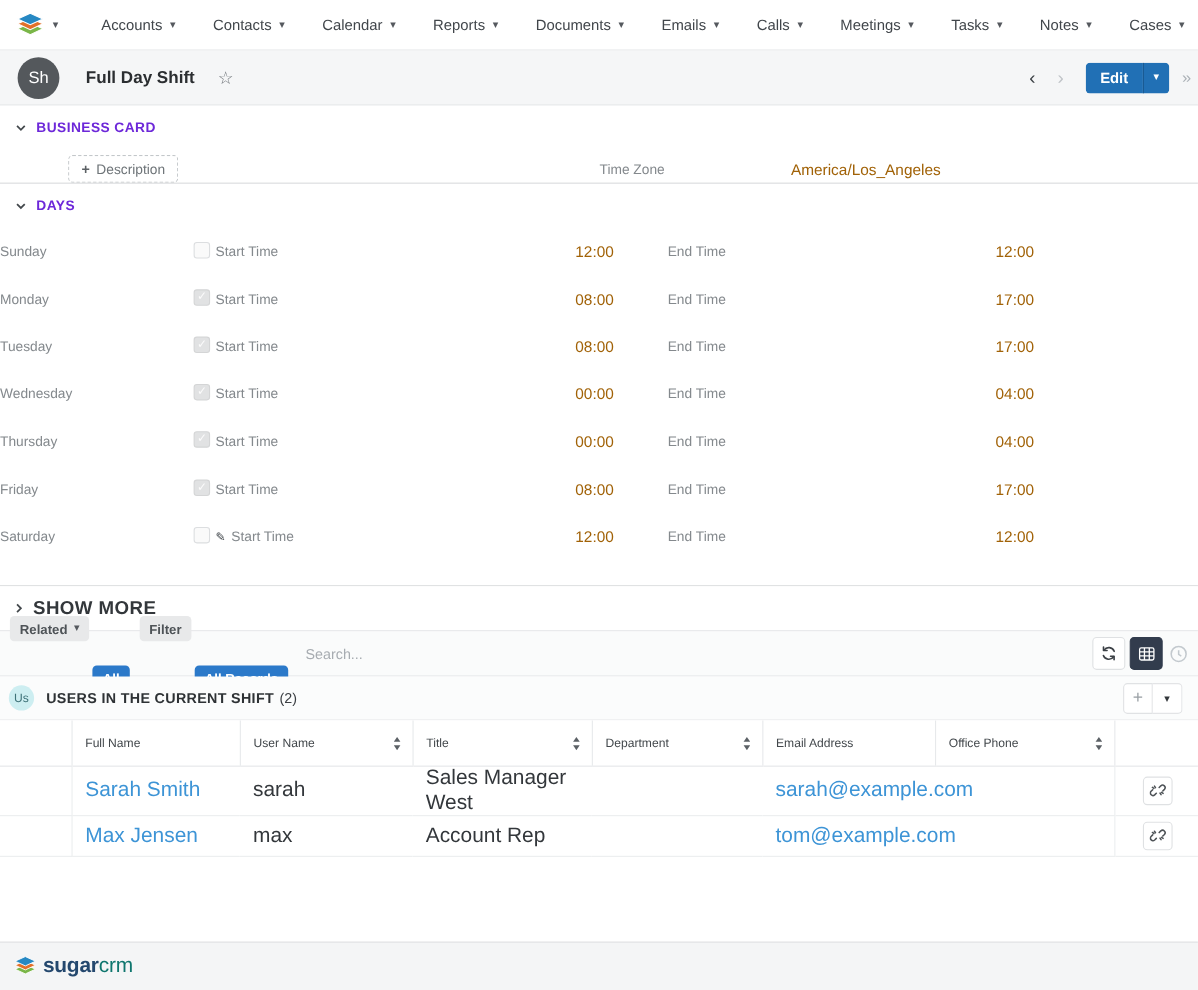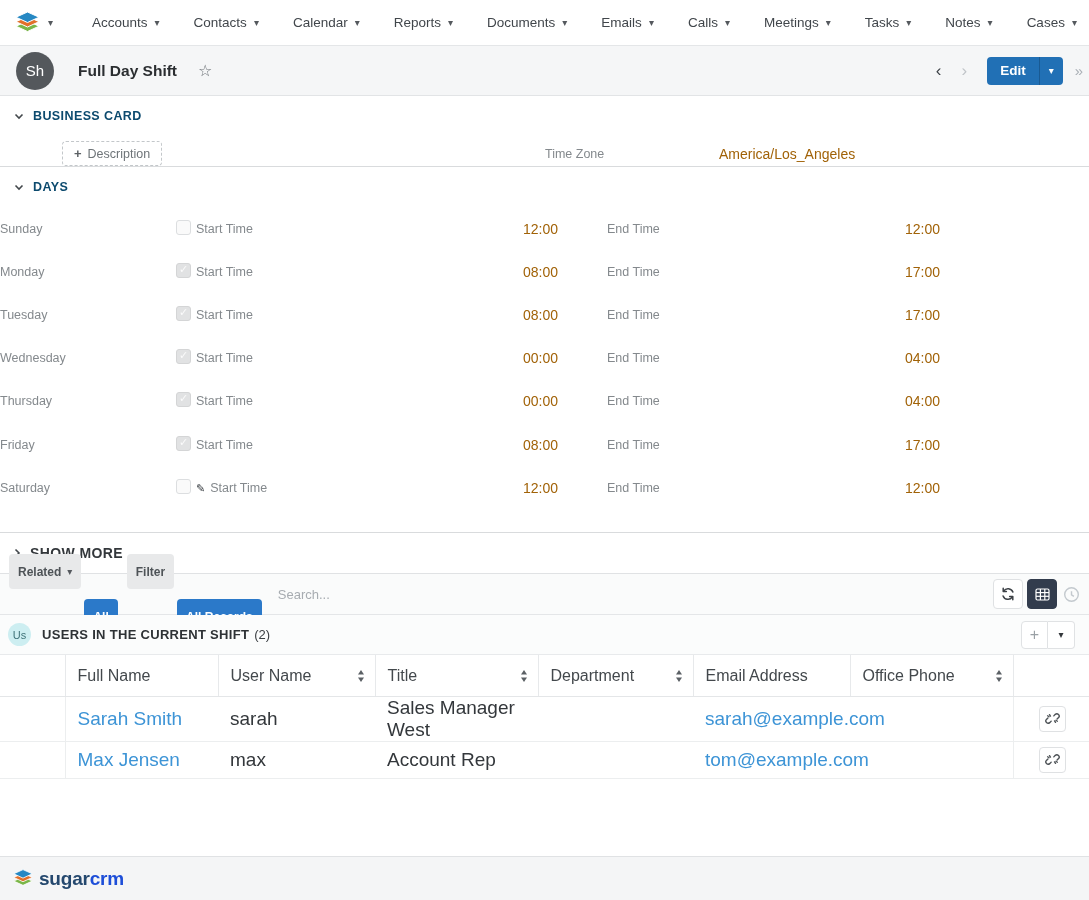--- a/index.html
+++ b/index.html
@@ -42,21 +42,21 @@
   .edit-caret {
     background:#2170b5; border-left:1px solid #195a93; color:#fff;
     display:flex; align-items:center; padding:0 9px; cursor:pointer; font-size:10px;
   }
   .more-chevrons { margin-left:12px; color:#aab0b6; font-size:15px; cursor:pointer; letter-spacing:-2px; }
 
   
   .record-body { background:#fff; }
   .section-title {
     display:flex; align-items:center; gap:9px; padding:13px 0 0 14px;
-    font-size:12.5px; font-weight:700; color:#0c4a6e; letter-spacing:.4px; cursor:pointer;
+    font-size:12.5px; font-weight:700; color:#6d28d9; letter-spacing:.4px; cursor:pointer;
   }
   .chev-svg { flex:0 0 auto; }
   .divider { height:1px; background:#d9dbdd; }
 
   .bc-grid { display:grid; grid-template-columns:150px 395px 146px 1fr; align-items:center; }
   .bc-row1 { margin-top:18px; }
   .bc-row2 { margin-top:24px; margin-bottom:36px; }
   .flabel { font-size:12.5px; color:#84898d; }
   .fvalue { font-size:14px; color:#a16207; padding-left:26px; }
   .fvalue.rcol { padding-left:28px; }
@@ -79,31 +79,31 @@
   .checkbox.checked { background:#e1e2e3; border-color:#d4d5d6; }
   .checkbox.checked::after {
     content:"✓"; position:absolute; left:2px; top:-1px; font-size:11px; color:#fbfbfb; font-weight:700;
   }
   .pencil { font-size:11px; color:#3b4045; margin-right:5px; }
   .day-row .fvalue.end { padding-left:42px; }
 
   
   .show-more {
     height:41px; display:flex; align-items:center; gap:9px; padding-left:14px;
-    font-size:14px; font-weight:700; color:#33373b; letter-spacing:.4px;
+    font-size:17px; font-weight:700; color:#33373b; letter-spacing:.4px;
     border-bottom:1px solid #e0e2e4; cursor:pointer; background:#fff;
   }
 
   
   .filter-bar {
     height:41px; flex:0 0 41px; background:#fafbfb; border-bottom:1px solid #e4e6e8;
     display:flex; align-items:center; padding:0 9px;
   }
   .pill {
-    height:35px; display:inline-flex; align-items:center; border-radius:4px;
+    height:23px; display:inline-flex; align-items:center; border-radius:4px;
     font-size:12px; font-weight:700; padding:0 9px; cursor:pointer;
   }
   .pill.gray { background:#e8e9ea; color:#4e5357; gap:6px; }
   .pill.blue { background:#2b79c9; color:#fff; }
   .pill + .pill { margin-left:3px;margin-top:45px; }
   .pill-group { display:flex; }
   .pill-group + .pill-group { margin-left:9px; }
   .search-input {
     flex:1; margin:0 12px 0 16px; border:none; outline:none; background:transparent;
     font-size:13px; color:#333; font-family:inherit;
@@ -131,21 +131,21 @@
   .panel-btn {
     width:27px; height:28px; background:#fff; border:1px solid #e0e2e4;
     display:flex; align-items:center; justify-content:center; cursor:pointer;
   }
   .panel-btn.plus { border-radius:4px 0 0 4px; color:#9aa0a5; font-size:16px; font-weight:400; }
   .panel-btn.caretbtn { border-radius:0 4px 4px 0; border-left:none; color:#33373b; font-size:10px; }
 
   
   table.users { width:1089px; border-collapse:collapse; table-layout:fixed; background:#fff; }
   table.users th {
-    height:41px; font-size:16px; font-weight:400; color:#43484c; text-align:center;
+    height:41px; font-size:11px; font-weight:400; color:#43484c; text-align:center;
     padding:0 10px 0 12px; border-bottom:1px solid #e4e6e8; border-left:1px solid #e7e9eb;
     background:#fff; cursor:pointer;
   }
   table.users th:first-child { border-left:none; }
   table.users th .th-inner { display:flex; align-items:center; justify-content:space-between; }
   table.users td {
     height:37px; font-size:19px; color:#33373b; padding:0 10px 0 12px;
     border-bottom:1px solid #eceeef;
   }
   table.users td.first { border-right:1px solid #eceeef; }
@@ -157,21 +157,21 @@
   }
 
   
   .footer {
     margin-top:auto; height:44px; flex:0 0 44px; background:#f4f5f6; border-top:1px solid #e0e2e4;
     display:flex; align-items:center; padding:0 12px;
   }
   .footer-brand { display:flex; align-items:center; gap:5px; cursor:pointer; }
   .brand-text { font-size:19px; letter-spacing:-.2px; }
   .brand-primary { font-weight:700; color:#24486e; }
-  .brand-secondary { font-weight:700; color:#1d4ed8; }
+  .brand-secondary { font-weight:400; color:#0f766e; }
 </style>
 </head>
 <body>
 
 <div class="page">
 
   <nav class="topnav">
     <div class="logo-btn">
       <svg width="27" height="26" viewBox="0 0 27 26">
         <polygon points="13.5,11 25,16.2 13.5,21.5 2,16.2" fill="#7ab648" stroke="#fff" stroke-width="1"></polygon>

